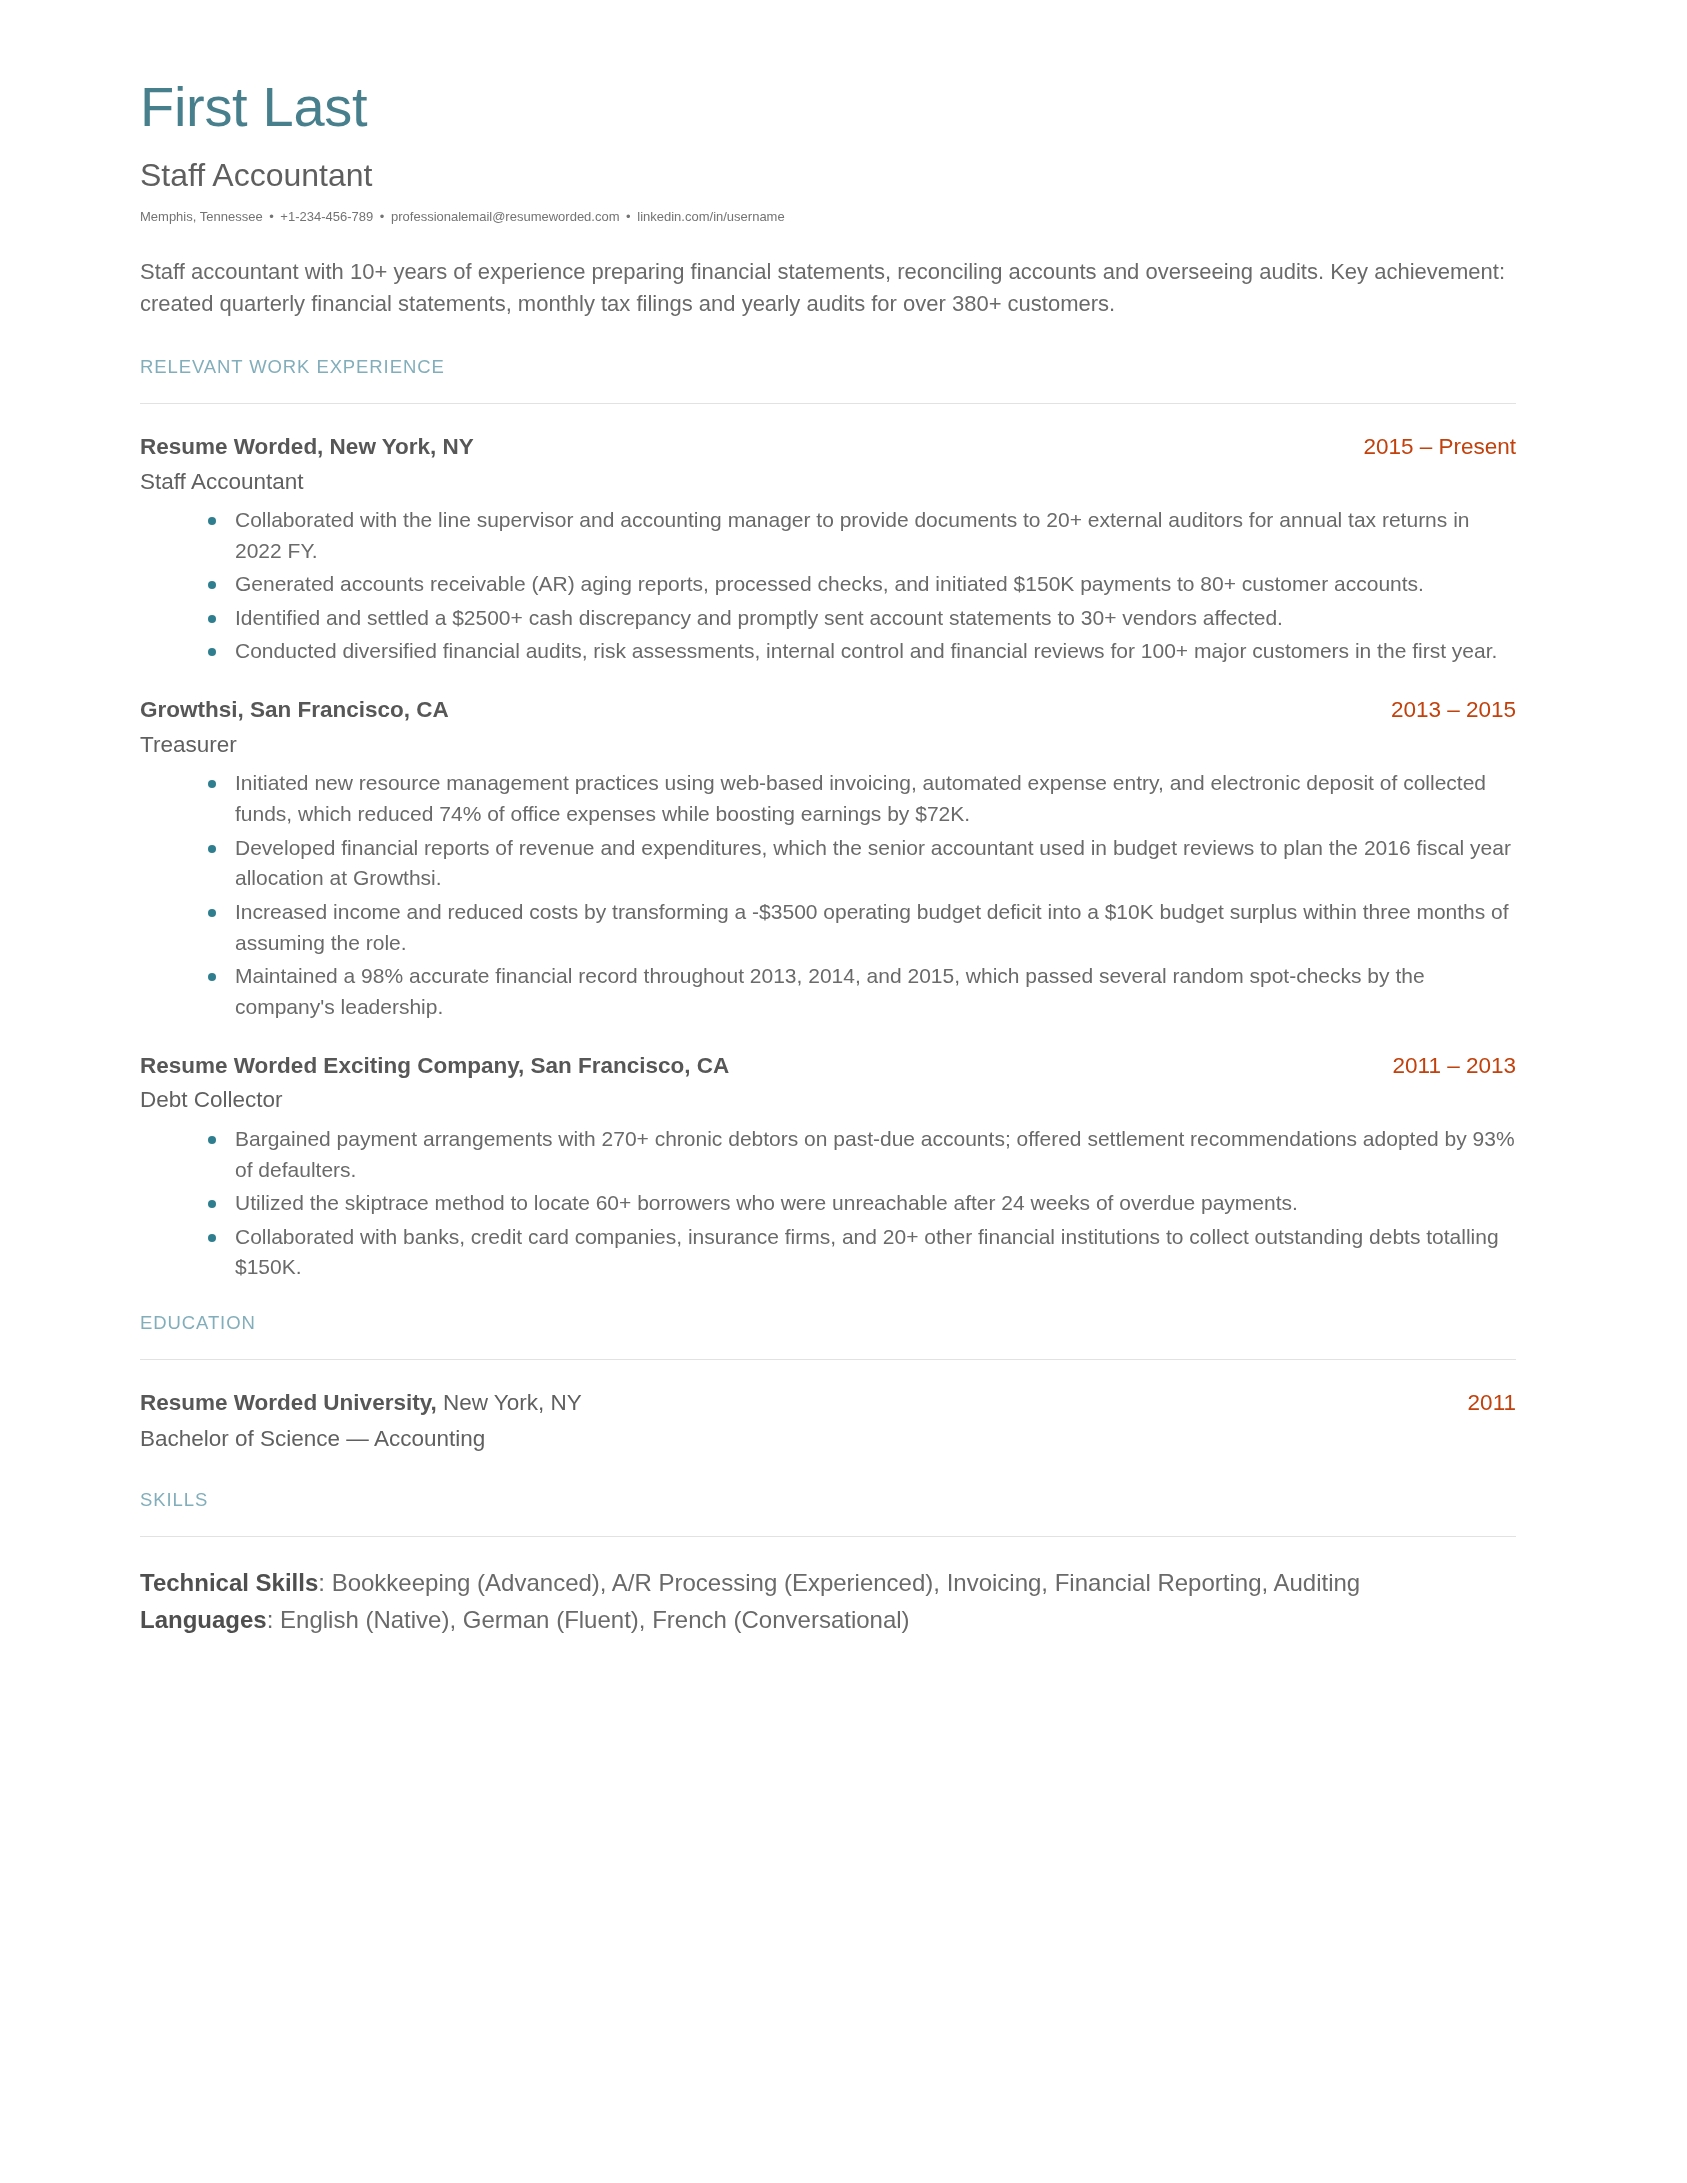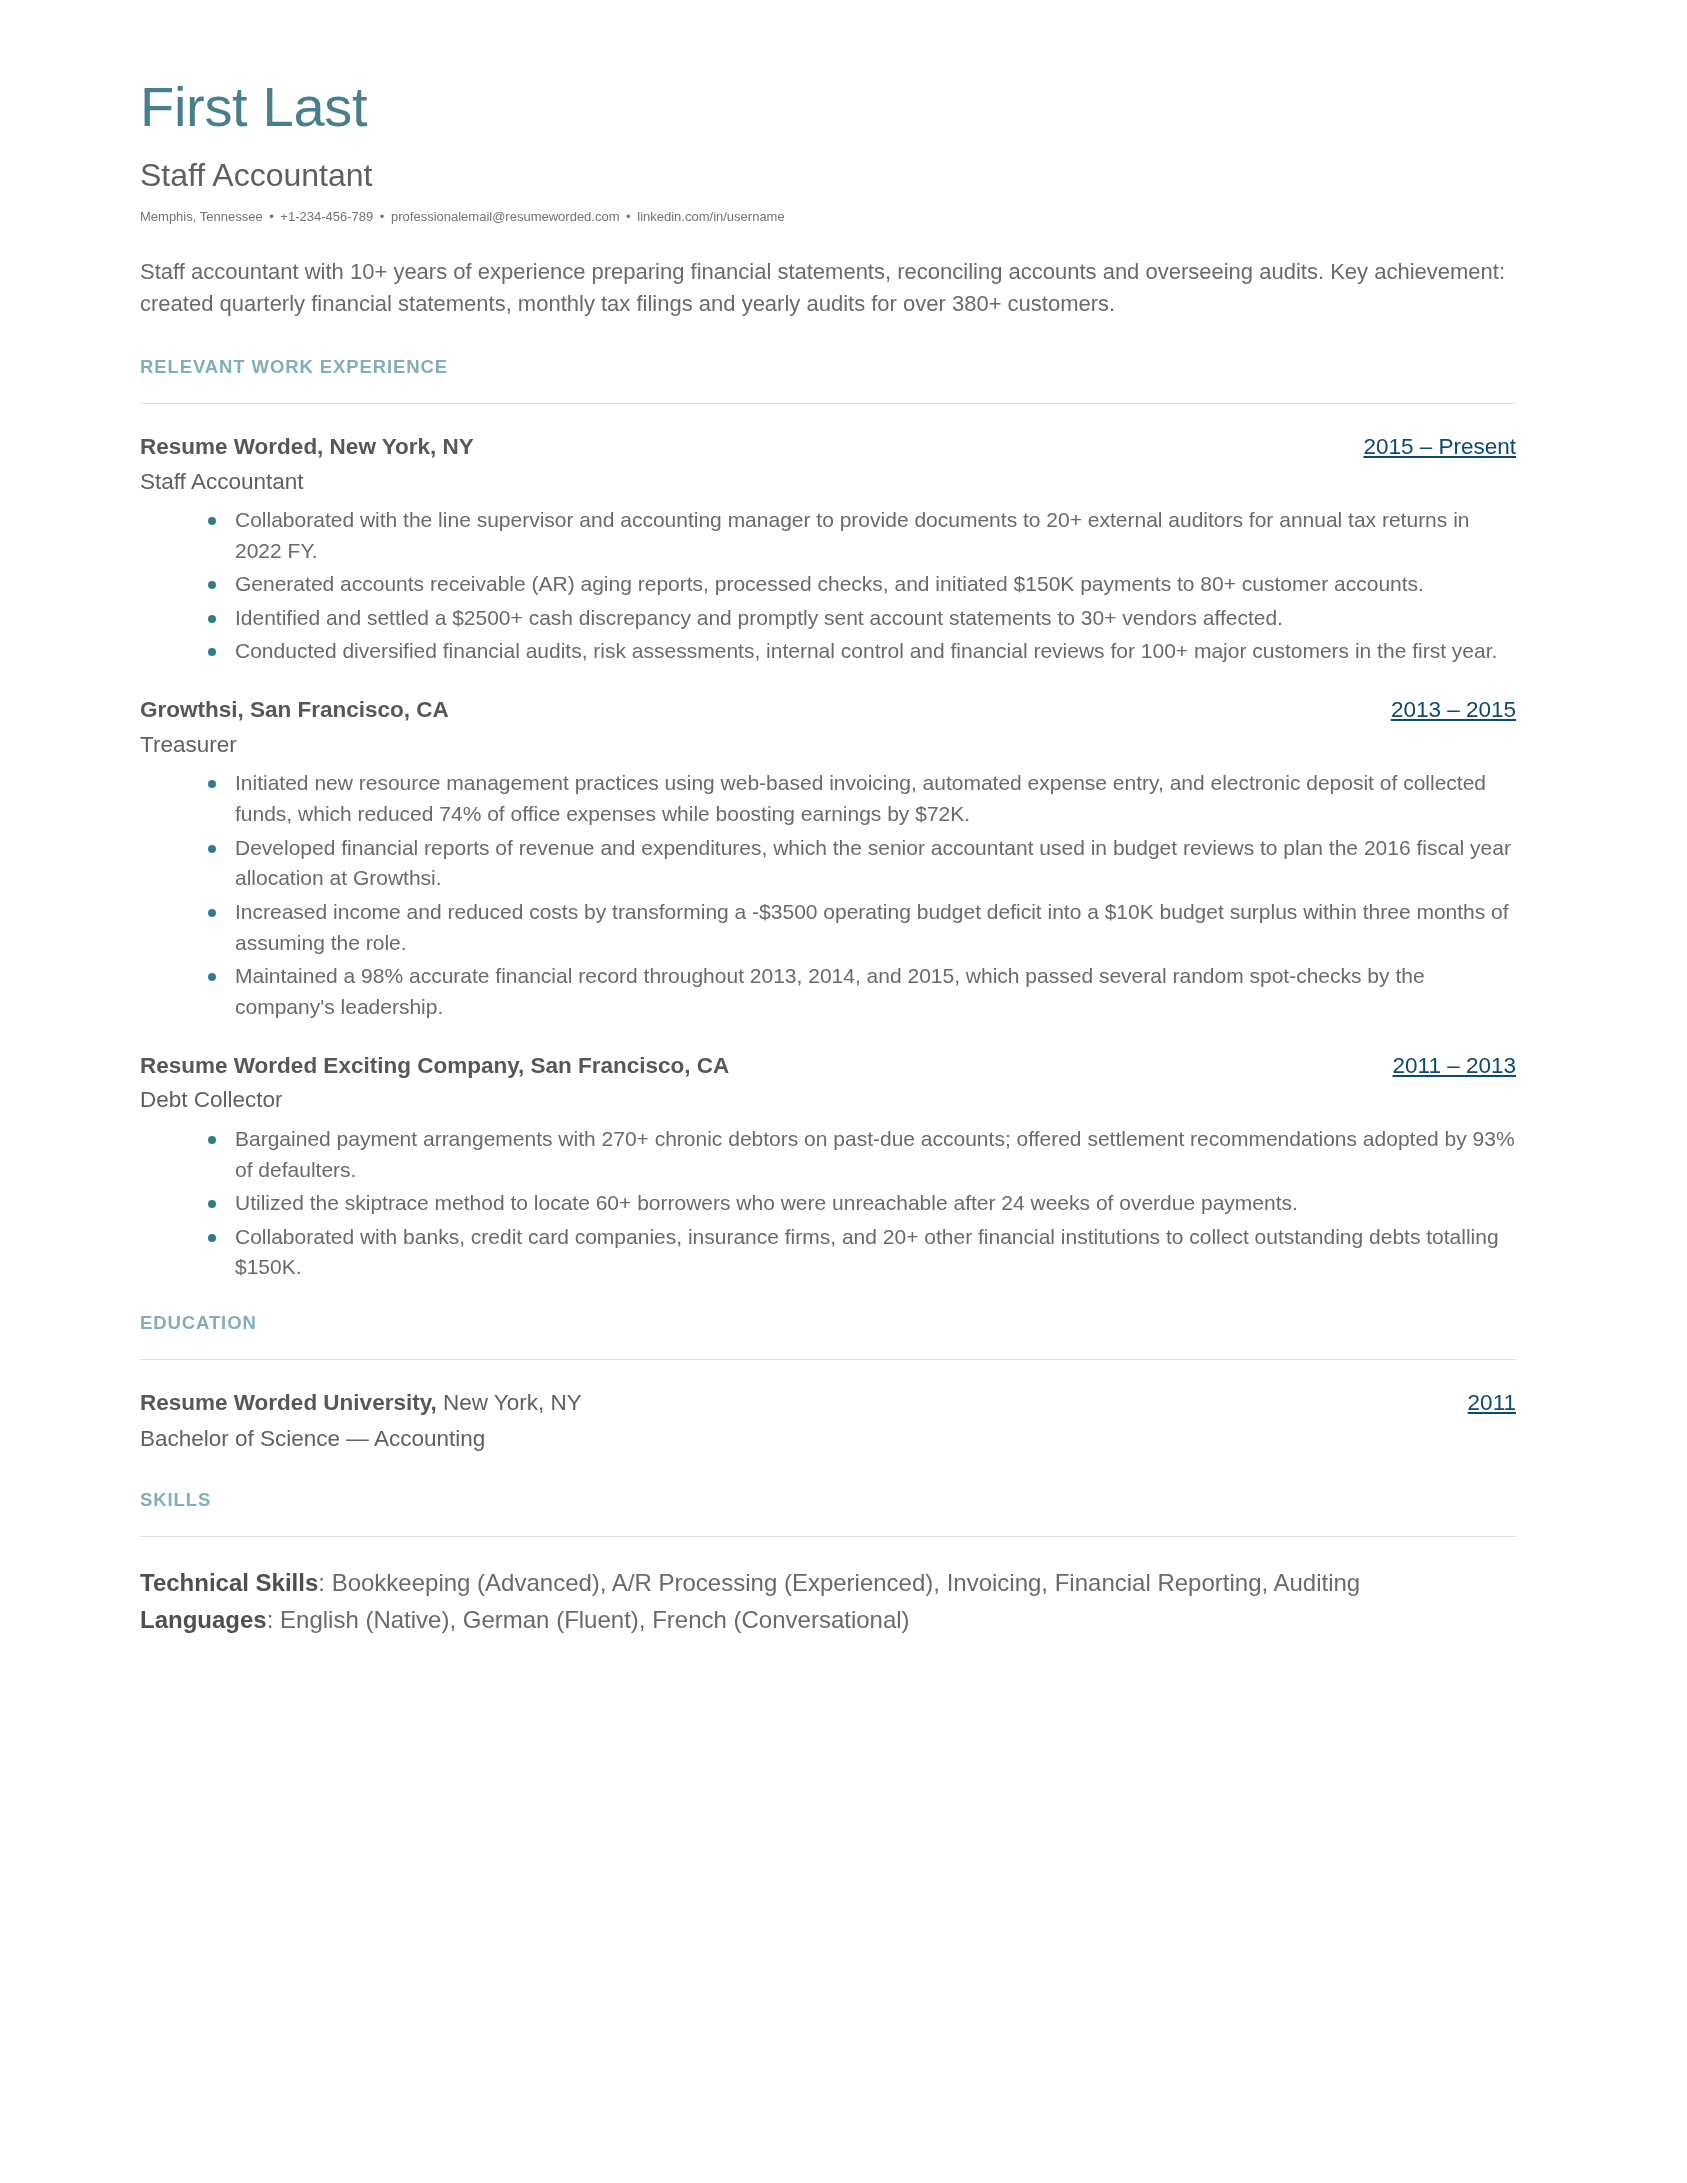--- a/index.html
+++ b/index.html
@@ -55,21 +55,21 @@
     font-size: 22px;
     color: #6a6a6a;
     line-height: 1.47;
     margin: 0 0 36px 0;
     max-width: 1373px;
   }
 
   
   .section-head {
     font-size: 18.5px;
-    font-weight: bold;
+    font-weight: normal;
     letter-spacing: 0.9px;
     color: #82aebb;
     text-transform: uppercase;
     margin: 0 0 25px 0;
   }
   .rule {
     border: 0;
     border-top: 1.3px solid #e2e2e2;
     margin: 0 0 29px 0;
     width: 100%;
@@ -82,24 +82,23 @@
   }
   .org {
     font-size: 22.5px;
     font-weight: bold;
     color: #575757;
     line-height: 1.25;
   }
   .org .plain { font-weight: normal; color: #5f5f5f; }
   .dates {
     font-size: 22.5px;
-    color: #0c4a6e;
+    color: #c2410c;
     white-space: nowrap;
     line-height: 1.25;
-    text-decoration: underline;
   }
   .role {
     font-size: 22.5px;
     color: #606060;
     line-height: 1.3;
     margin: 5.3px 0 9.3px 0;
   }
 
   ul.bullets {
     list-style: none;

